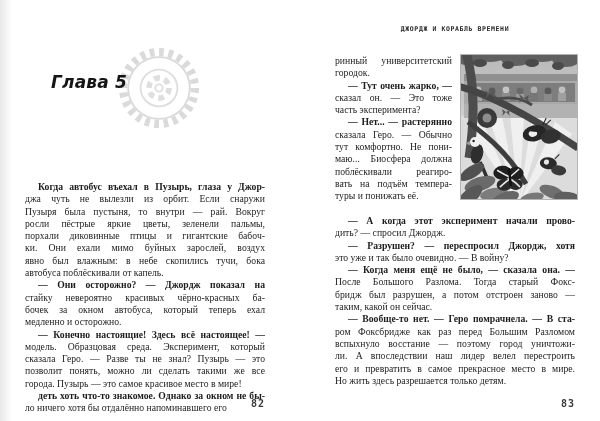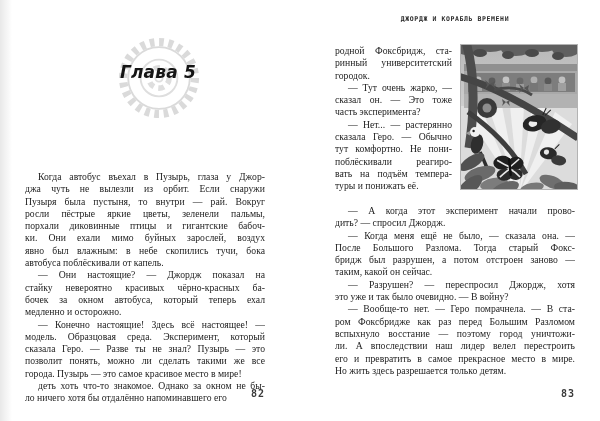--- a/index.html
+++ b/index.html
@@ -4,43 +4,43 @@
 <style>
   html,body{margin:0;padding:0;background:#ffffff;}
   .spread{
     position:relative;width:600px;height:421px;background:#ffffff;
     font-family:"Liberation Serif", serif;color:#1c1c1c;overflow:hidden;
   }
   .edge-shade-left{
     position:absolute;left:0;top:0;width:12px;height:100%;
     background:linear-gradient(to right, rgba(0,0,0,.09), rgba(0,0,0,0));
   }
-  .page{position:absolute;top:0;width:300px;height:326px;}
+  .page{position:absolute;top:10px;width:300px;height:326px;}
   .page-left{left:0;}
   .page-right{left:300px;}
 
   .running-header{
     position:absolute;top:15px;left:35px;width:240px;text-align:center;
     font-family:"DejaVu Sans Mono", monospace;font-size:6.5px;font-weight:bold;
     letter-spacing:.6px;color:#2b2b2b;white-space:nowrap;
   }
 
   .chapter-head{position:absolute;top:32px;left:25px;width:240px;height:90px;}
   .gear-wrap{position:absolute;left:50%;top:0;transform:translateX(-50%) translateX(14px);}
   .chapter-title{
-    position:absolute;left:0;top:30px;width:100%;text-align:center;
+    position:absolute;left:0;top:30px;width:100%;text-align:left;
     font-family:"DejaVu Sans", sans-serif;font-style:italic;font-weight:bold;
     font-size:17px;color:#151515;letter-spacing:.2px;
     padding-left:26px;box-sizing:border-box;
   }
 
   .textcol{font-size:9.7px;line-height:12.3px;color:#1c1c1c;}
   .tline{text-align:justify;text-align-last:justify;height:12.3px;overflow:hidden;white-space:nowrap;}
   .tline.tlast{text-align-last:left;}
-  .para.indent .tline:first-child{text-indent:13px;}
+  .para.indent .tline:first-child{text-indent:13px;font-weight:bold;}
 
   .body-left{position:absolute;top:127px;left:25px;width:240px;margin-top:44px;}
   .body-right-narrow{position:absolute;top:45px;left:35px;width:117px;}
   .body-right-wide{position:absolute;top:205px;left:35px;width:240px;}
 
   .illustration{
     position:absolute;top:44px;left:160px;width:118px;height:146px;
   }
   .illustration svg{display:block;}
 
@@ -77,21 +77,21 @@
           <div class="tline">Когда автобус въехал в Пузырь, глаза у Джор-</div>
           <div class="tline">джа чуть не вылезли из орбит. Если снаружи</div>
           <div class="tline">Пузыря была пустыня, то внутри — рай. Вокруг</div>
           <div class="tline">росли пёстрые яркие цветы, зеленели пальмы,</div>
           <div class="tline">порхали диковинные птицы и гигантские бабоч-</div>
           <div class="tline">ки. Они ехали мимо буйных зарослей, воздух</div>
           <div class="tline">явно был влажным: в небе скопились тучи, бока</div>
           <div class="tline tlast">автобуса поблёскивали от капель.</div>
         </div>
         <div class="para indent">
-          <div class="tline">— Они настоящие? — Джордж показал на</div>
+          <div class="tline">— Они осторожно? — Джордж показал на</div>
           <div class="tline">стайку невероятно красивых чёрно-красных ба-</div>
           <div class="tline">бочек за окном автобуса, который теперь ехал</div>
           <div class="tline tlast">медленно и осторожно.</div>
         </div>
         <div class="para indent">
           <div class="tline">— Конечно настоящие! Здесь всё настоящее! —</div>
           <div class="tline">модель. Образцовая среда. Эксперимент, который</div>
           <div class="tline">сказала Геро. — Разве ты не знал? Пузырь — это</div>
           <div class="tline">позволит понять, можно ли сделать такими же все</div>
           <div class="tline tlast">города. Пузырь — это самое красивое место в мире!</div>
@@ -224,53 +224,53 @@
             <path d="M9,10 C 6,6 3,3 0,1"></path>
           </g>
           <rect x="-1.2" y="-10" width="2.4" height="18" rx="1.2" fill="#101010"></rect>
         </g>
         <rect x="0.5" y="0.5" width="117" height="145" fill="none" stroke="#b3b3b3" stroke-width="1"></rect>
       </svg>
     </div>
 
     <div class="body-right-narrow textcol">
         <div class="para">
-          <div class="tline">родной Фоксбридж, ста-</div>
           <div class="tline">ринный университетский</div>
           <div class="tline tlast">городок.</div>
         </div>
         <div class="para indent">
           <div class="tline">— Тут очень жарко, —</div>
           <div class="tline">сказал он. — Это тоже</div>
           <div class="tline tlast">часть эксперимента?</div>
         </div>
         <div class="para indent">
           <div class="tline">— Нет... — растерянно</div>
           <div class="tline">сказала Геро. — Обычно</div>
           <div class="tline">тут комфортно. Не пони-</div>
+          <div class="tline">маю... Биосфера должна</div>
           <div class="tline">поблёскивали реагиро-</div>
           <div class="tline">вать на подъём темпера-</div>
           <div class="tline tlast">туры и понижать её.</div>
         </div>
       </div>
 
     <div class="body-right-wide textcol">
         <div class="para indent">
           <div class="tline">— А когда этот эксперимент начали прово-</div>
           <div class="tline tlast">дить? — спросил Джордж.</div>
+        </div>
+        <div class="para indent">
+          <div class="tline">— Разрушен? — переспросил Джордж, хотя</div>
+          <div class="tline tlast">это уже и так было очевидно. — В войну?</div>
         </div>
         <div class="para indent">
           <div class="tline">— Когда меня ещё не было, — сказала она. —</div>
           <div class="tline">После Большого Разлома. Тогда старый Фокс-</div>
           <div class="tline">бридж был разрушен, а потом отстроен заново —</div>
           <div class="tline tlast">таким, какой он сейчас.</div>
-        </div>
-        <div class="para indent">
-          <div class="tline">— Разрушен? — переспросил Джордж, хотя</div>
-          <div class="tline tlast">это уже и так было очевидно. — В войну?</div>
         </div>
         <div class="para indent">
           <div class="tline">— Вообще-то нет. — Геро помрачнела. — В ста-</div>
           <div class="tline">ром Фоксбридже как раз перед Большим Разломом</div>
           <div class="tline">вспыхнуло восстание — поэтому город уничтожи-</div>
           <div class="tline">ли. А впоследствии наш лидер велел перестроить</div>
           <div class="tline">его и превратить в самое прекрасное место в мире.</div>
           <div class="tline tlast">Но жить здесь разрешается только детям.</div>
         </div>
       </div>

